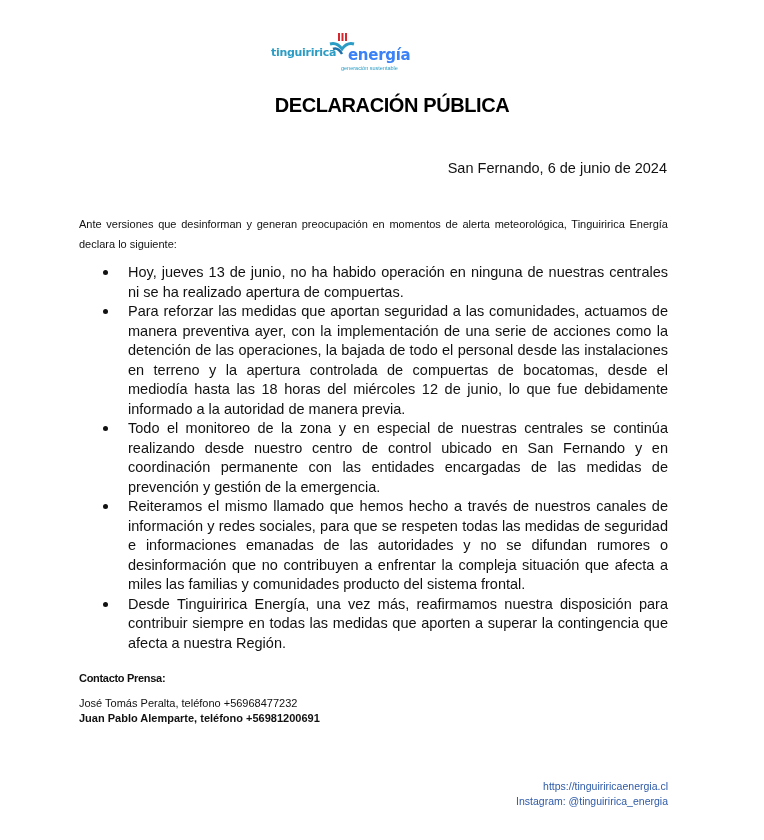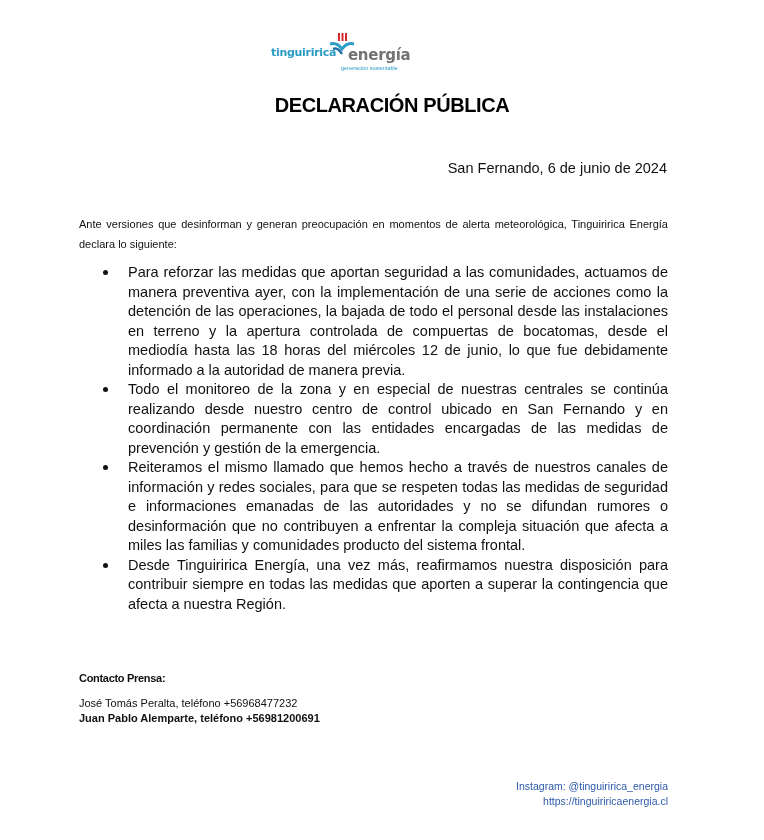--- a/index.html
+++ b/index.html
@@ -31,21 +31,21 @@
       color: #2b9cc4;
       letter-spacing: -0.3px;
       font-family: "DejaVu Sans", sans-serif;
     }
     .logo-word-2 {
       position: absolute;
       left: 77px;
       top: 14px;
       font-size: 15px;
       font-weight: bold;
-      color: #737373;
+      color: #3b82f6;
       letter-spacing: -0.3px;
       font-family: "DejaVu Sans", sans-serif;
     }
     .logo-mark {
       position: absolute;
       left: 58px;
       top: 0px;
       width: 26px;
       height: 26px;
     }
@@ -157,20 +157,24 @@
 
 <div class="title">DECLARACIÓN PÚBLICA</div>
 
 <div class="date">San Fernando, 6 de junio de 2024</div>
 
 <div class="intro">Ante versiones que desinforman y generan preocupación en momentos de alerta meteorológica, Tinguiririca Energía declara lo siguiente:</div>
 
 <ul class="bullets">
   <li class="bullet">
     <span class="bullet-dot"></span>
+    <span>Hoy, jueves 13 de junio, no ha habido operación en ninguna de nuestras centrales ni se ha realizado apertura de compuertas.</span>
+  </li>
+  <li class="bullet">
+    <span class="bullet-dot"></span>
     <span>Para reforzar las medidas que aportan seguridad a las comunidades, actuamos de manera preventiva ayer, con la implementación de una serie de acciones como la detención de las operaciones, la bajada de todo el personal desde las instalaciones en terreno y la apertura controlada de compuertas de bocatomas, desde el mediodía hasta las 18 horas del miércoles 12 de junio, lo que fue debidamente informado a la autoridad de manera previa.</span>
   </li>
   <li class="bullet">
     <span class="bullet-dot"></span>
     <span>Todo el monitoreo de la zona y en especial de nuestras centrales se continúa realizando desde nuestro centro de control ubicado en San Fernando y en coordinación permanente con las entidades encargadas de las medidas de prevención y gestión de la emergencia.</span>
   </li>
   <li class="bullet">
     <span class="bullet-dot"></span>
     <span>Reiteramos el mismo llamado que hemos hecho a través de nuestros canales de información y redes sociales, para que se respeten todas las medidas de seguridad e informaciones emanadas de las autoridades y no se difundan rumores o desinformación que no contribuyen a enfrentar la compleja situación que afecta a miles las familias y comunidades producto del sistema frontal.</span>
   </li>
@@ -178,15 +182,15 @@
     <span class="bullet-dot"></span>
     <span>Desde Tinguiririca Energía, una vez más, reafirmamos nuestra disposición para contribuir siempre en todas las medidas que aporten a superar la contingencia que afecta a nuestra Región.</span>
   </li>
 </ul>
 
 <div class="contact-title">Contacto Prensa:</div>
 <div class="contact-line" style="top:697px;">José Tomás Peralta, teléfono +56968477232</div>
 <div class="contact-line" style="top:712px;font-weight:bold;">Juan Pablo Alemparte, teléfono +56981200691</div>
 
 <div class="footer">
+  <div>https://tinguiriricaenergia.cl</div>
   <div>Instagram: @tinguiririca_energia</div>
-  <div>https://tinguiriricaenergia.cl</div>
 </div>
 
 </body></html>

